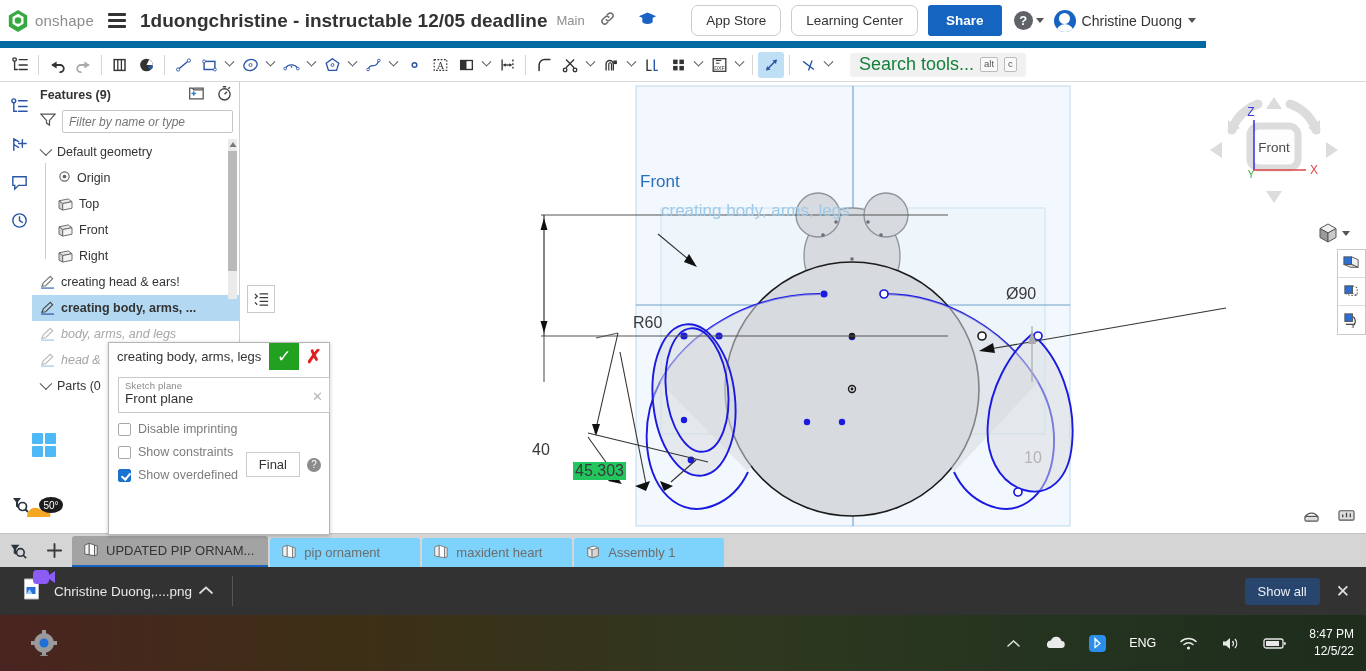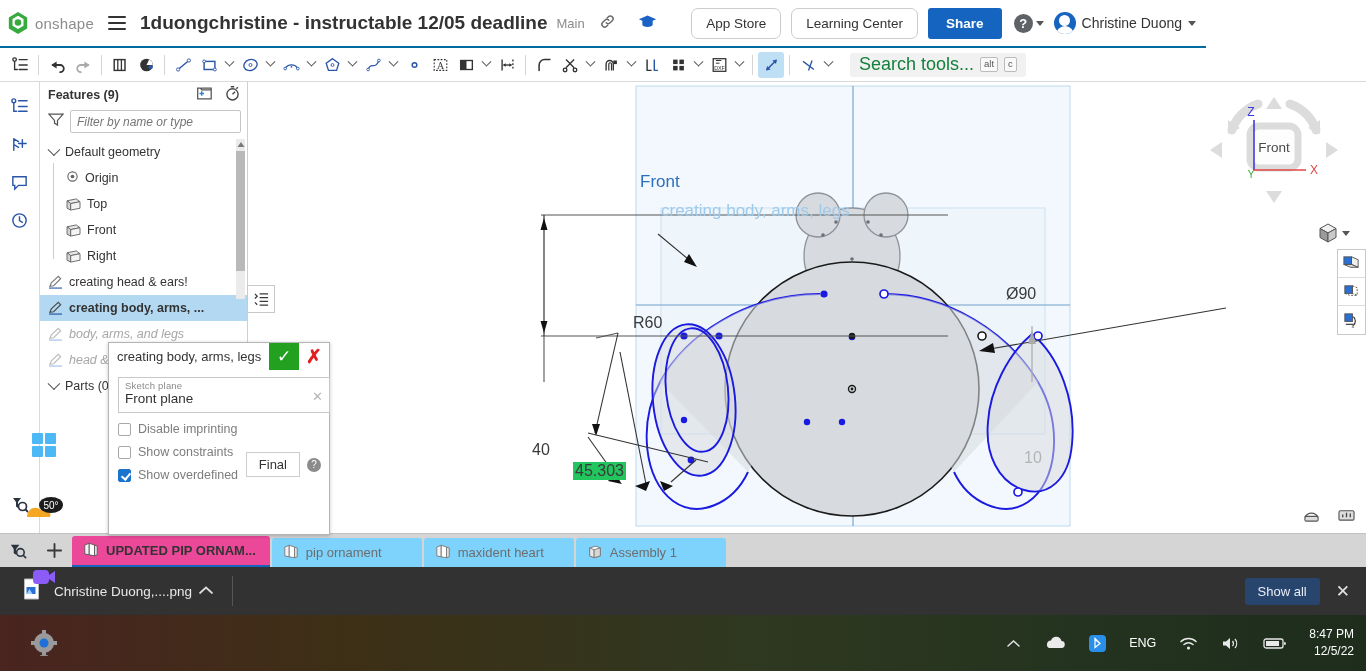--- a/index.html
+++ b/index.html
@@ -8,21 +8,21 @@
     overflow: hidden;
     font-family: "Liberation Sans", sans-serif;
     background: #fff;
   }
   #app { position: relative; width: 1366px; height: 671px; }
 
   
   .topbar {
     position: absolute; left: 0; top: 0; width: 1206px; height: 48px;
     background: #fff; display: flex; align-items: center;
-    border-bottom: 2px solid #0369a1;
+    border-bottom: 7px solid #0369a1;
   }
   .os-logo { width: 22px; height: 24px; margin-left: 7px; flex: none; }
   .os-word { font-size: 15px; color: #8c8c8c; margin-left: 6px; letter-spacing: .2px; }
   .hamburger { width: 18px; margin-left: 14px; flex: none; cursor: pointer; }
   .hamburger div { height: 2.6px; background: #333; margin: 3.4px 0; border-radius: 1px; }
   .doc-title {
     font-size: 19px; font-weight: bold; color: #333; margin-left: 14px;
     white-space: nowrap;
   }
   .branch { font-size: 13px; color: #8c8c8c; margin-left: 9px; }
@@ -104,21 +104,21 @@
     display: flex; flex-direction: column; align-items: center; padding-top: 8px;
   }
   .rail-ico {
     width: 30px; height: 32px; display: flex; align-items: center;
     justify-content: center; cursor: pointer; color: #2a56a8; margin-bottom: 6px;
   }
   .rail-spacer { flex: 1; }
 
   
   .fpanel {
-    position: absolute; left: 40px; top: 82px; width: 208px; height: 451px;
+    position: absolute; left: 32px; top: 82px; width: 208px; height: 451px;
     background: #fff; border-right: 1px solid #cfcfcf;
   }
   .fpanel-head {
     height: 26px; display: flex; align-items: center; padding: 0 6px 0 8px;
   }
   .fpanel-title { font-size: 12.5px; color: #333; font-weight: 600; }
   .fp-head-icons { margin-left: auto; display: flex; gap: 11px; align-items: center; }
   .filter-row { display: flex; align-items: center; padding: 2px 6px 4px 8px; gap: 6px; }
   .filter-input {
     flex: 1; height: 23px; border: 1px solid #c6c6c6; border-radius: 2px;
@@ -241,22 +241,22 @@
     width: 36px; height: 34px; display: flex; align-items: center;
     justify-content: center; cursor: pointer; color: #333;
   }
   .tab {
     height: 29px; display: flex; align-items: center; gap: 7px;
     padding: 0 14px 0 11px; font-size: 13px; color: #6d6d6d;
     background: #7dd3fc; border-radius: 3px 3px 0 0; cursor: pointer;
     margin-right: 2px; min-width: 150px; white-space: nowrap;
   }
   .tab.active {
-    background: #ec4899; color: #333; border-bottom: 2px solid #1565c0;
-    font-weight: 700; height: 31px;
+    background: #a3a3a3; color: #333; border-bottom: 2px solid #1565c0;
+    font-weight: 400; height: 31px;
   }
 
   
   .dlbar {
     position: absolute; left: 0; top: 567px; width: 1366px; height: 48px;
     background: #323233; display: flex; align-items: center;
   }
   .dlitem { display: flex; align-items: center; gap: 13px; margin-left: 22px; cursor: pointer; }
   .dlname { font-size: 13.5px; color: #e8e8e8; }
   .dl-chev { margin-left: 6px; cursor: pointer; }

